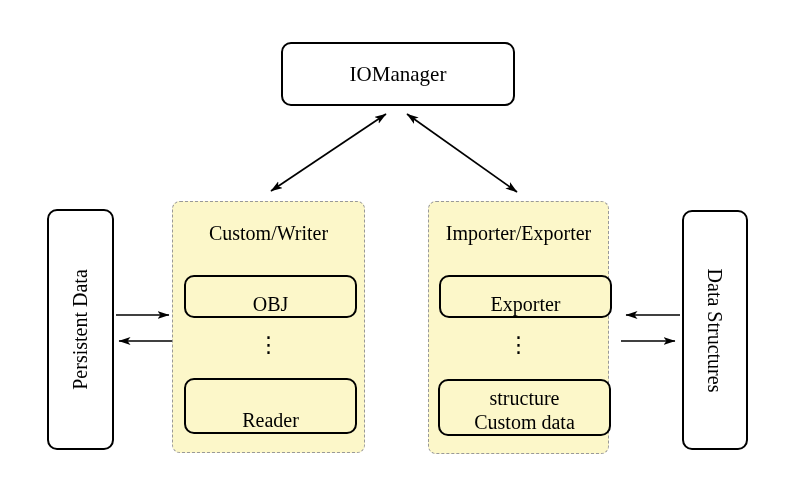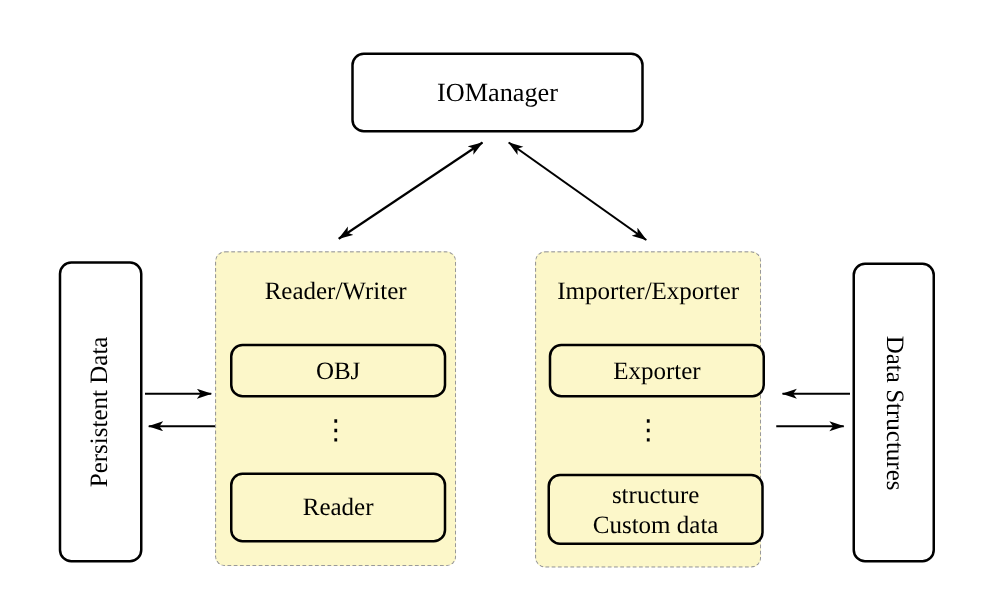--- a/index.html
+++ b/index.html
@@ -89,21 +89,21 @@
   }
   .inner-node {
     position: absolute;
     box-sizing: border-box;
     background: var(--group-fill, #fcf7c9);
     border: 2.5px solid var(--node-border, #000);
     border-radius: 10px;
     display: flex;
     flex-direction: column;
     align-items: center;
-    justify-content: center;
+    justify-content: flex-end;
     text-align: center;
     font-size: 20px;
     line-height: 24px;
   }
   .inner-top-left   { left: 11px; top: 73px;  width: 173px; height: 43px; }
   .inner-bottom-left{ left: 11px; top: 176px; width: 173px; height: 56px; }
   .inner-top-right  { left: 10px; top: 73px;  width: 173px; height: 43px; }
   .inner-bottom-right{ left: 9px; top: 177px; width: 173px; height: 57px; }
   .vdots {
     position: absolute;
@@ -141,21 +141,21 @@
 
   <div class="node node-vertical node-persistent">
     <span class="vlabel-ccw">Persistent Data</span>
   </div>
 
   <div class="node node-vertical node-datastructures">
     <span class="vlabel-cw">Data Structures</span>
   </div>
 
   <div class="group group-readerwriter">
-    <div class="group-title">Reader/Writer</div>
+    <div class="group-title">Custom/Writer</div>
     <div class="inner-node inner-top-left">
       <span>OBJ</span>
     </div>
     <div class="vdots">⋮</div>
     <div class="inner-node inner-bottom-left">
       <span>Reader</span>
     </div>
   </div>
 
   <div class="group group-importerexporter">

